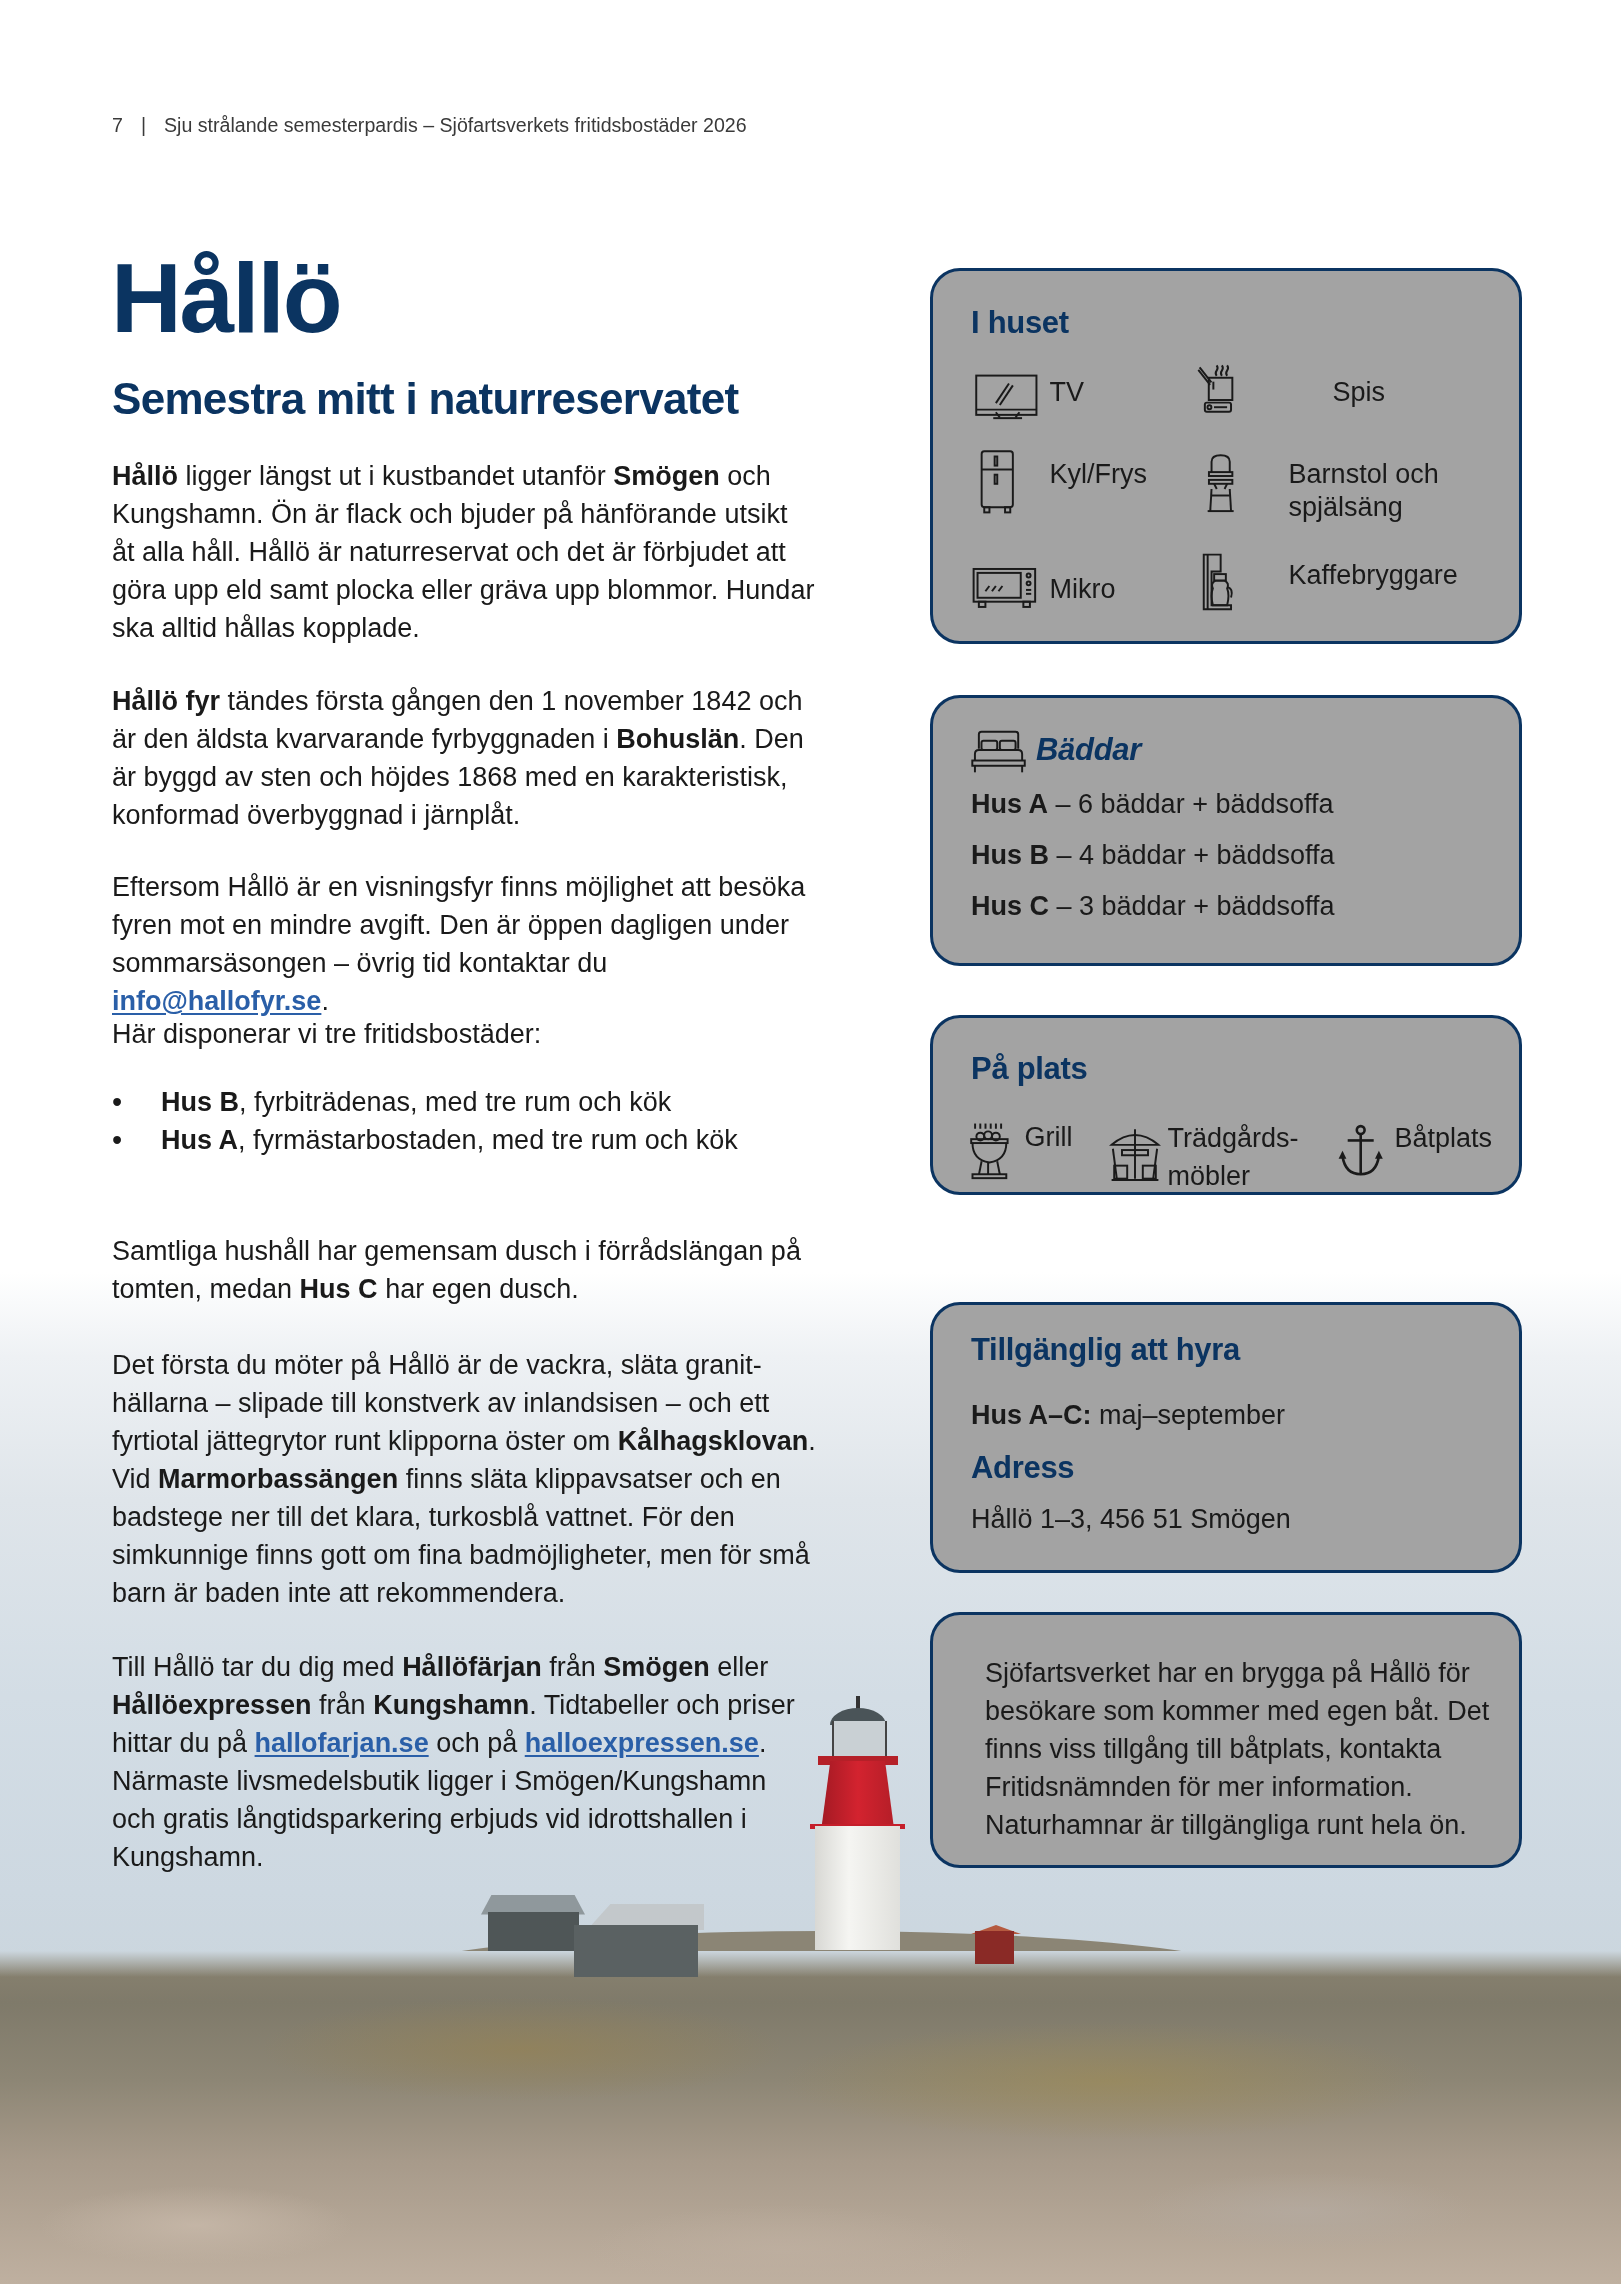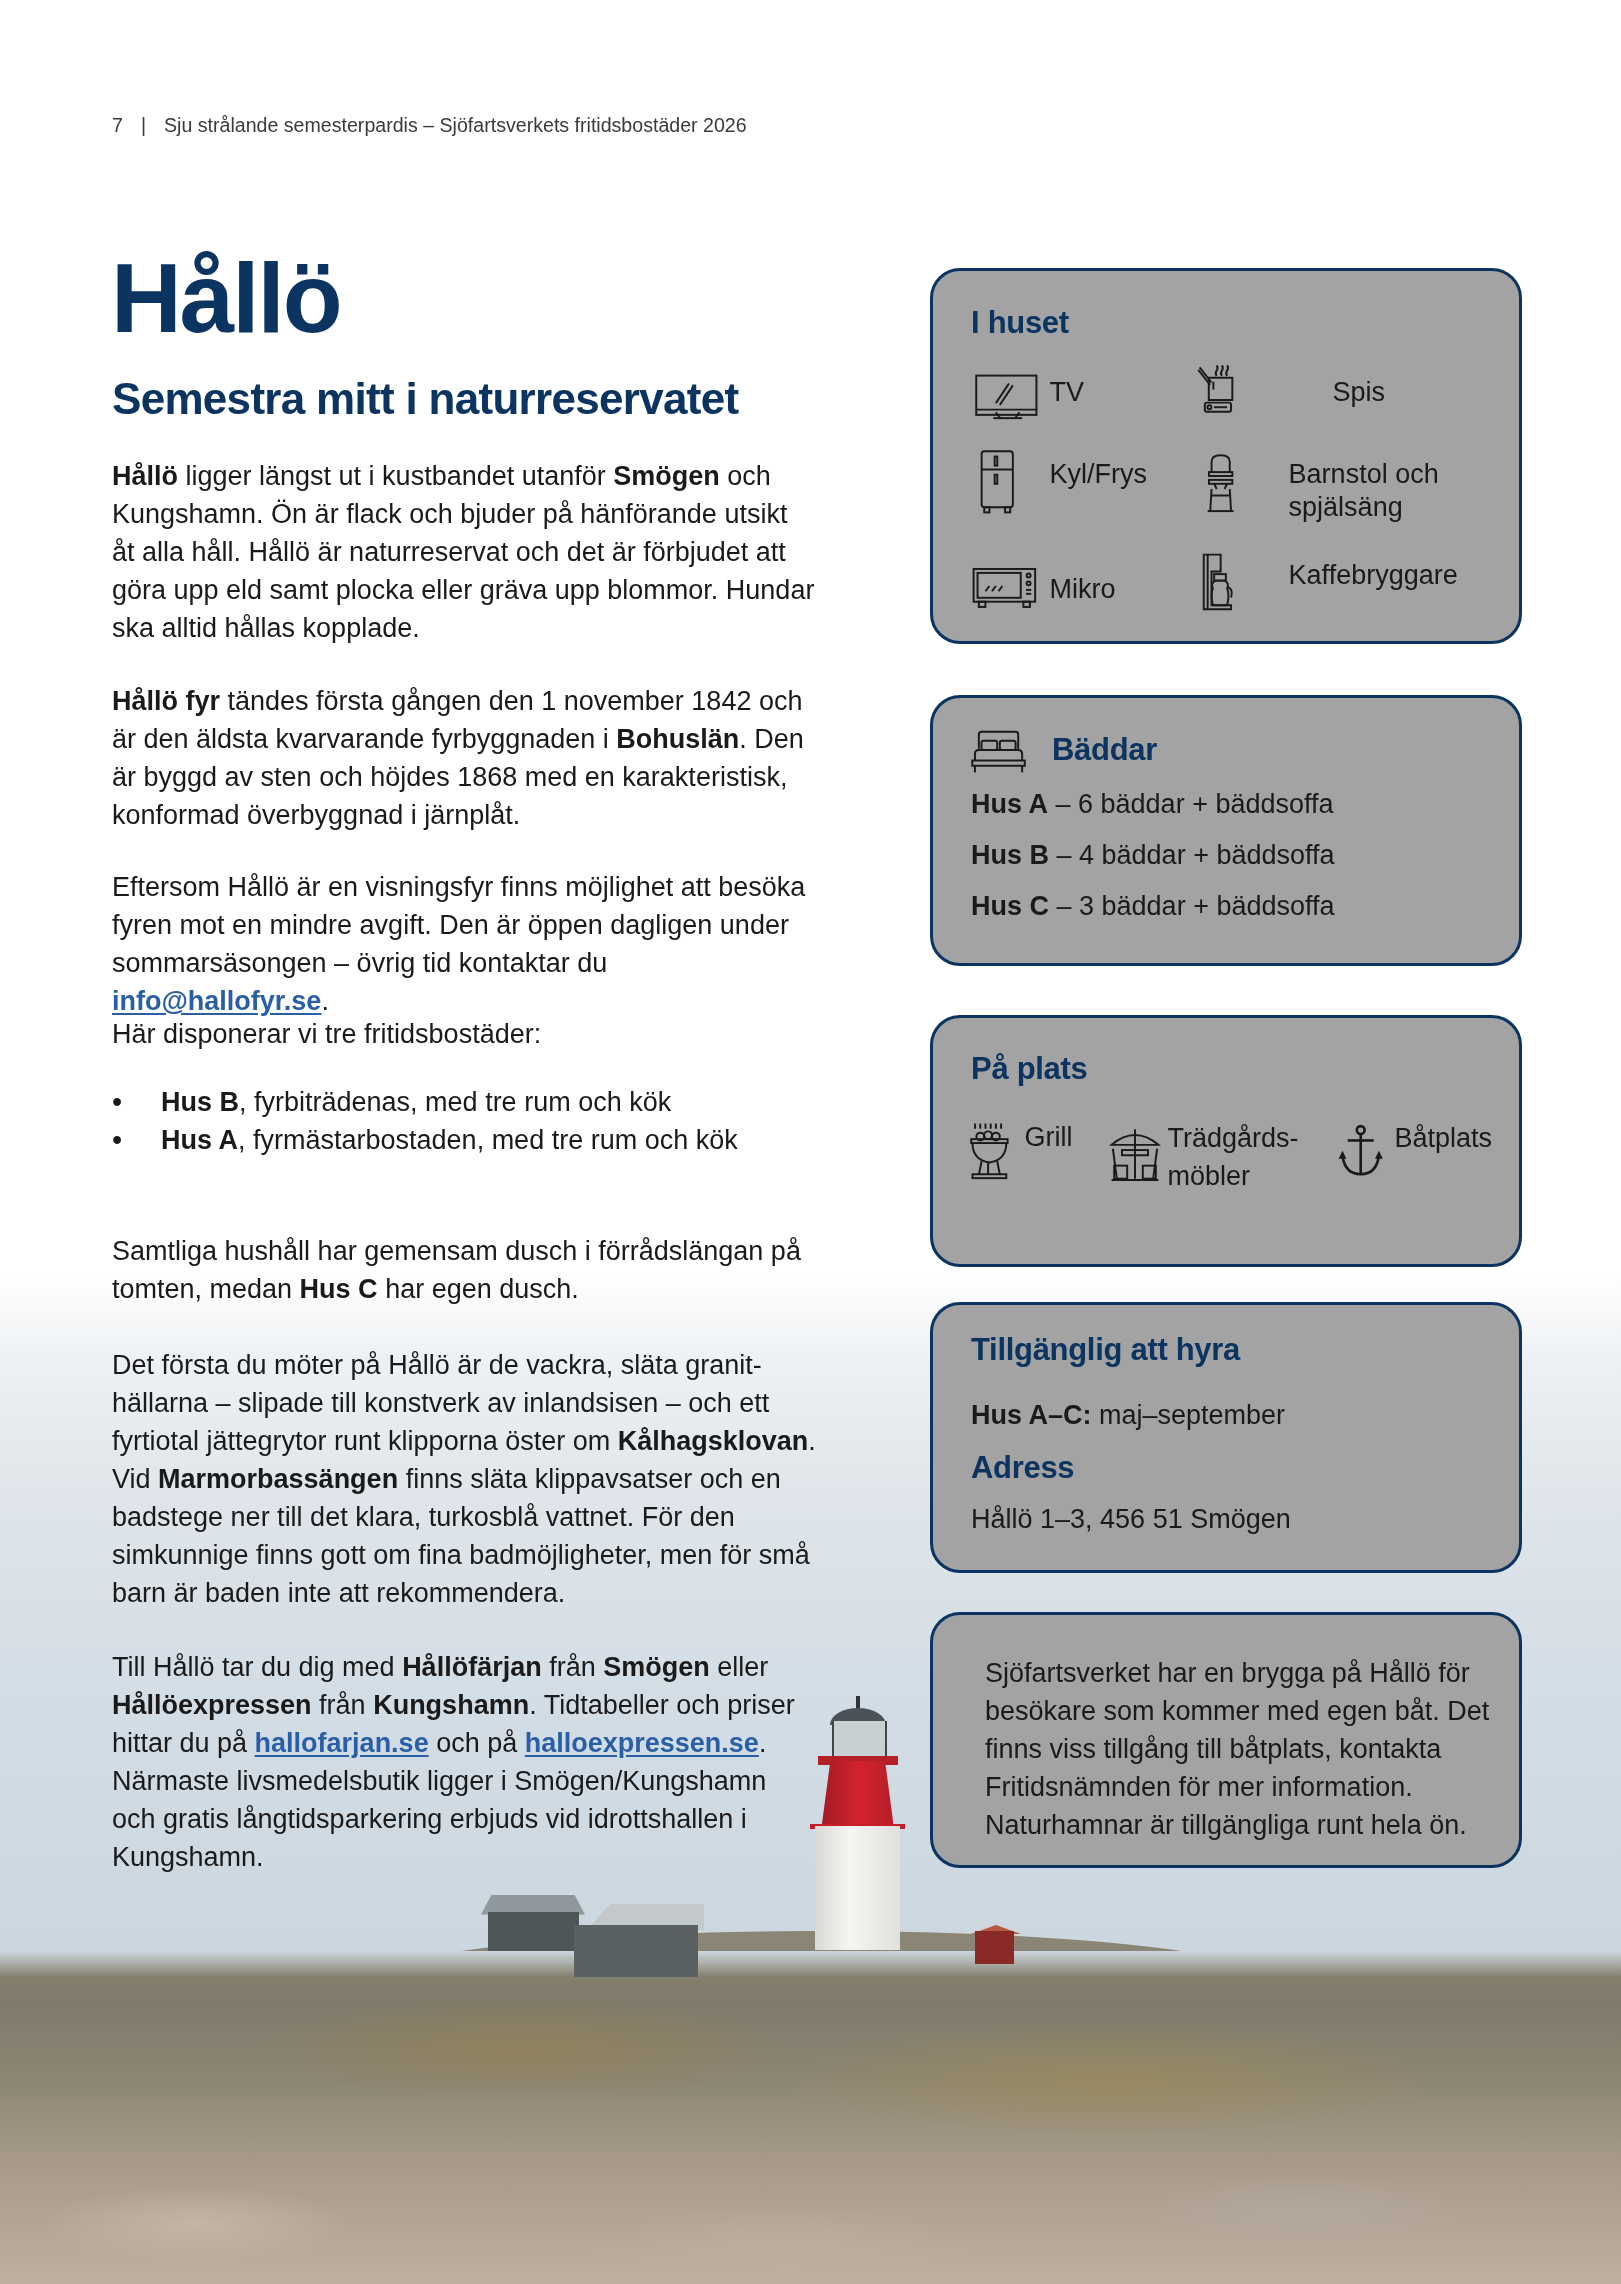--- a/index.html
+++ b/index.html
@@ -100,25 +100,25 @@
   .box h2 { margin: 0; font-size: 31px; font-weight: bold; color: #0b3461; letter-spacing: -0.3px; }
 
   .box-huset { top: 268px; height: 376px; }
   .box-huset h2 { position: absolute; left: 38px; top: 34px; }
   .amen { position: absolute; display: flex; align-items: flex-start; font-size: 27px; color: #1a1a1a; line-height: 33px; }
   .amen .ic { width: 72px; height: 59px; display: block; }
   .amen .lbl { margin-left: 6.5px; }
 
   .box-baddar { top: 695px; height: 271px; }
   .box-baddar .bed { position: absolute; left: 38px; top: 31px; width: 59px; height: 46px; }
-  .box-baddar h2 { position: absolute; left: 119px; top: 34px; }
+  .box-baddar h2 { position: absolute; left: 103px; top: 34px; font-style: italic; }
   .bed-row { position: absolute; left: 38px; font-size: 27px; }
   .bed-row b { font-weight: bold; }
 
-  .box-paplats { top: 1015px; height: 252px; }
+  .box-paplats { top: 1015px; height: 180px; }
   .box-paplats h2 { position: absolute; left: 38px; top: 33px; }
   .plats { position: absolute; display: flex; align-items: flex-start; font-size: 27px; line-height: 38px; }
   .plats .ic { width: 52px; height: 59px; display: block; }
   .plats .lbl { margin-left: 6.5px; }
 
   .box-hyra { top: 1302px; height: 271px; }
   .box-hyra .h1 { position: absolute; left: 38px; top: 27px; }
   .box-hyra .r1 { position: absolute; left: 38px; top: 95px; font-size: 27px; }
   .box-hyra .h2 { position: absolute; left: 38px; top: 145px; }
   .box-hyra .r2 { position: absolute; left: 38px; top: 199px; font-size: 27px; }

